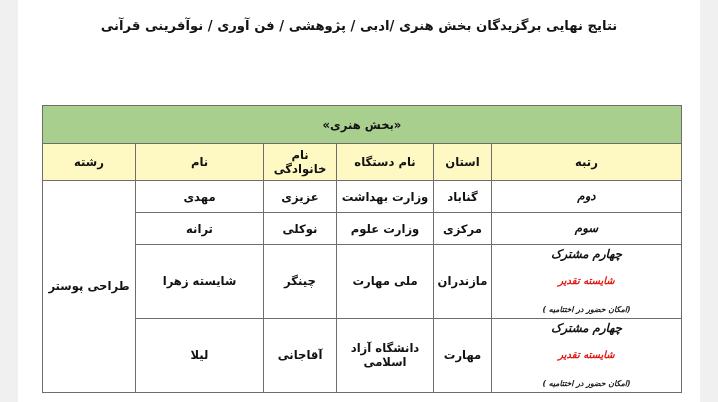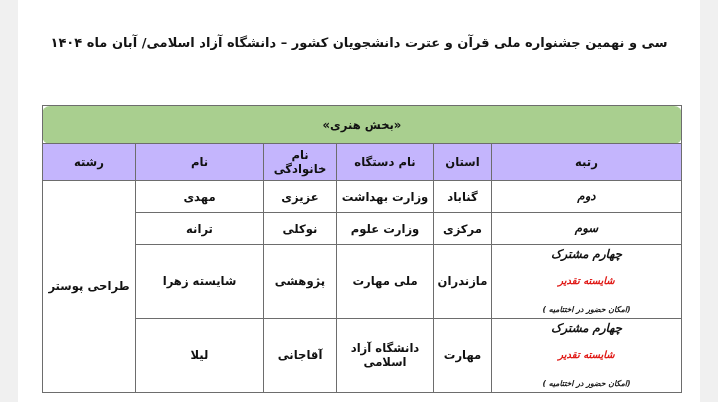--- a/index.html
+++ b/index.html
@@ -70,28 +70,27 @@
     box-sizing: border-box;
   }
 
   
   .section-banner td {
     background: #a9cf8f;
     height: 38px;
     font-size: 13px;
     border-bottom: 1.4px solid #555;
     color: #131313;
-    border-radius: 8px;
   }
 
   
   .col-head td {
     height: 37px;
     font-size: 12.2px;
-    background: #c4b5fd;
+    background: #fef9c3;
   }
 
   
   .data-row td {
     height: 32px;
   }
   .data-row.tall td {
     height: 62px;
   }
 
@@ -134,21 +133,21 @@
   col.c-org   { width: 97px; }
   col.c-prov  { width: 58px; }
   col.c-rank  { width: 190px; }
 </style>
 </head>
 <body>
 
 <div id="page">
 
   <div class="titles">
-    <div class="title-line second">سی و نهمین جشنواره ملی قرآن و عترت دانشجویان کشور – دانشگاه آزاد اسلامی/ آبان ماه ۱۴۰۴</div>
+    <div class="title-line">نتایج نهایی برگزیدگان بخش هنری /ادبی / پژوهشی / فن آوری / نوآفرینی قرآنی</div>
   </div>
 
   <div class="table-wrap">
     <table class="results">
       <colgroup>
         <col class="c-rank">
         <col class="c-prov">
         <col class="c-org">
         <col class="c-last">
         <col class="c-first">
@@ -197,21 +196,21 @@
         <tr class="data-row tall">
           <td>
             <span class="rank-stack">
               <span class="rank-main">چهارم مشترک</span>
               <span class="rank-honor">شایسته تقدیر</span>
               <span class="rank-note">(امکان حضور در اختتامیه )</span>
             </span>
           </td>
           <td>مازندران</td>
           <td>ملی مهارت</td>
-          <td>پژوهشی</td>
+          <td>چینگر</td>
           <td>شایسته زهرا</td>
         </tr>
 
         <tr class="data-row tall">
           <td>
             <span class="rank-stack">
               <span class="rank-main">چهارم مشترک</span>
               <span class="rank-honor">شایسته تقدیر</span>
               <span class="rank-note">(امکان حضور در اختتامیه )</span>
             </span>

